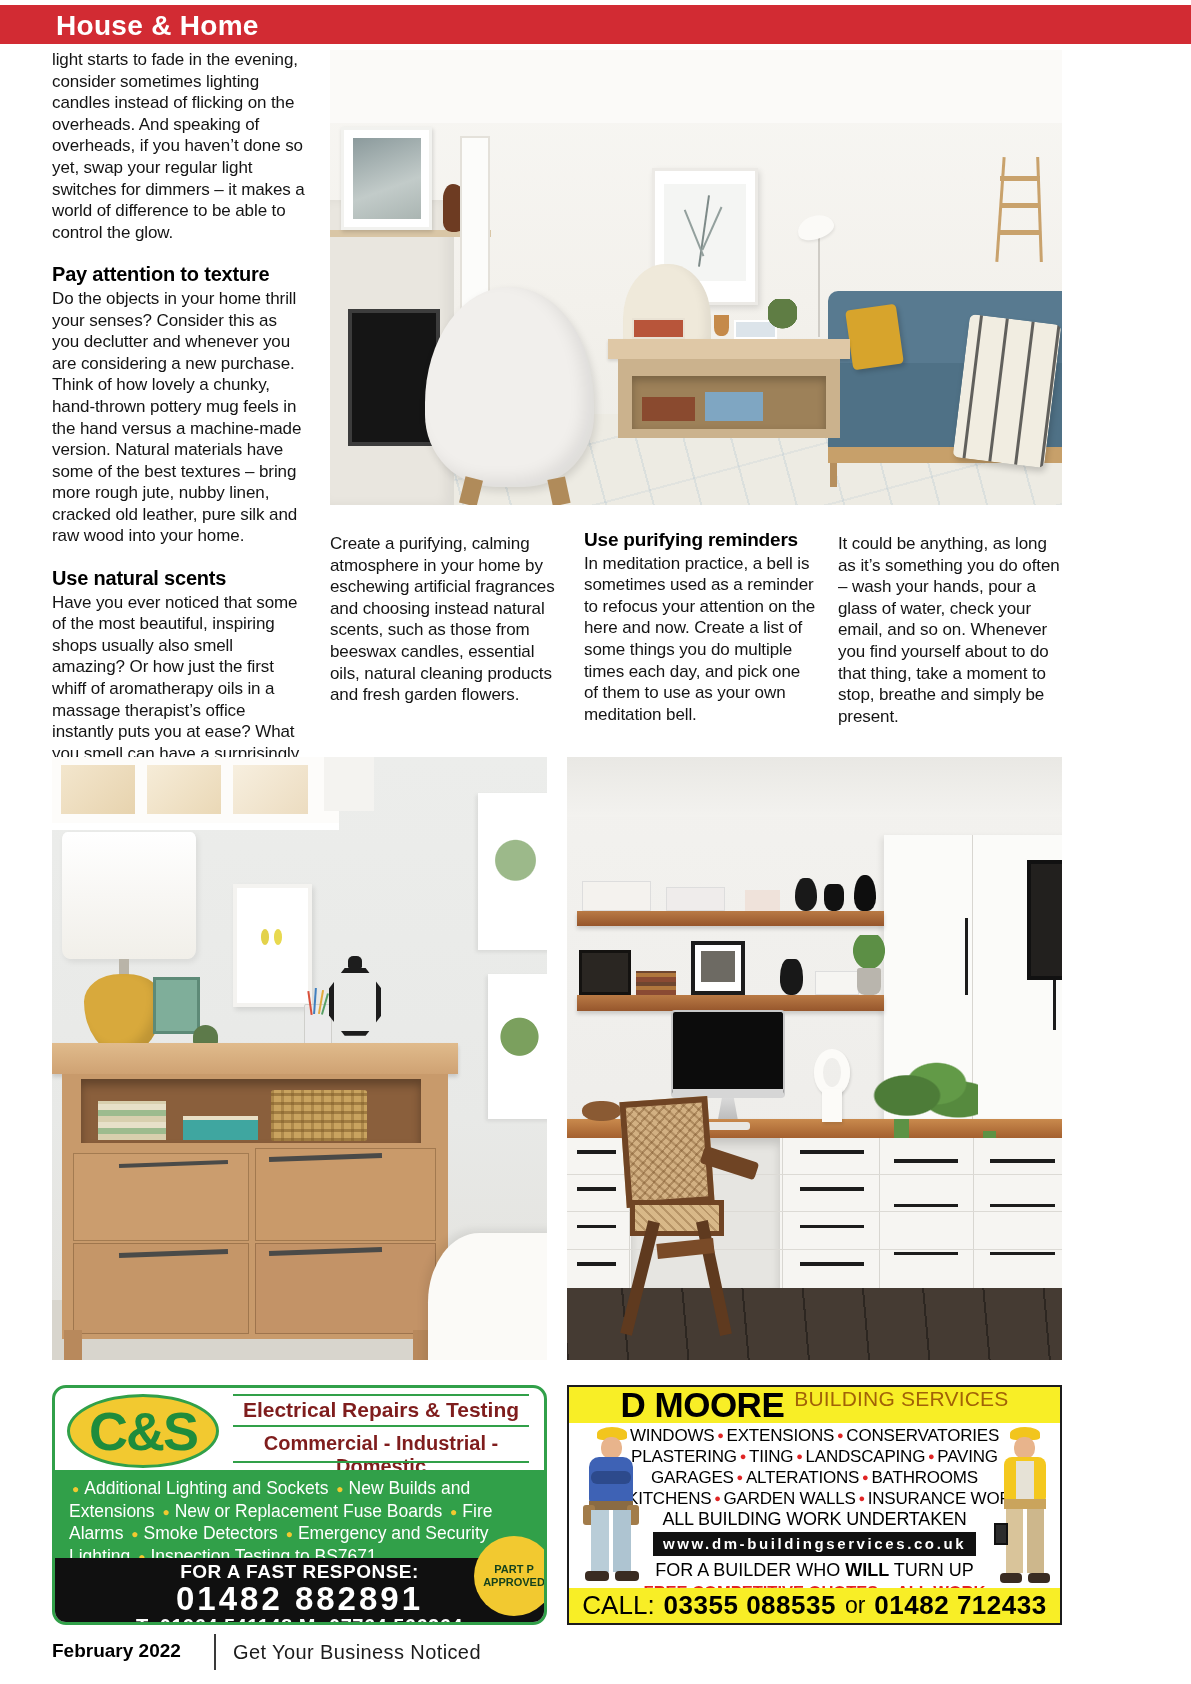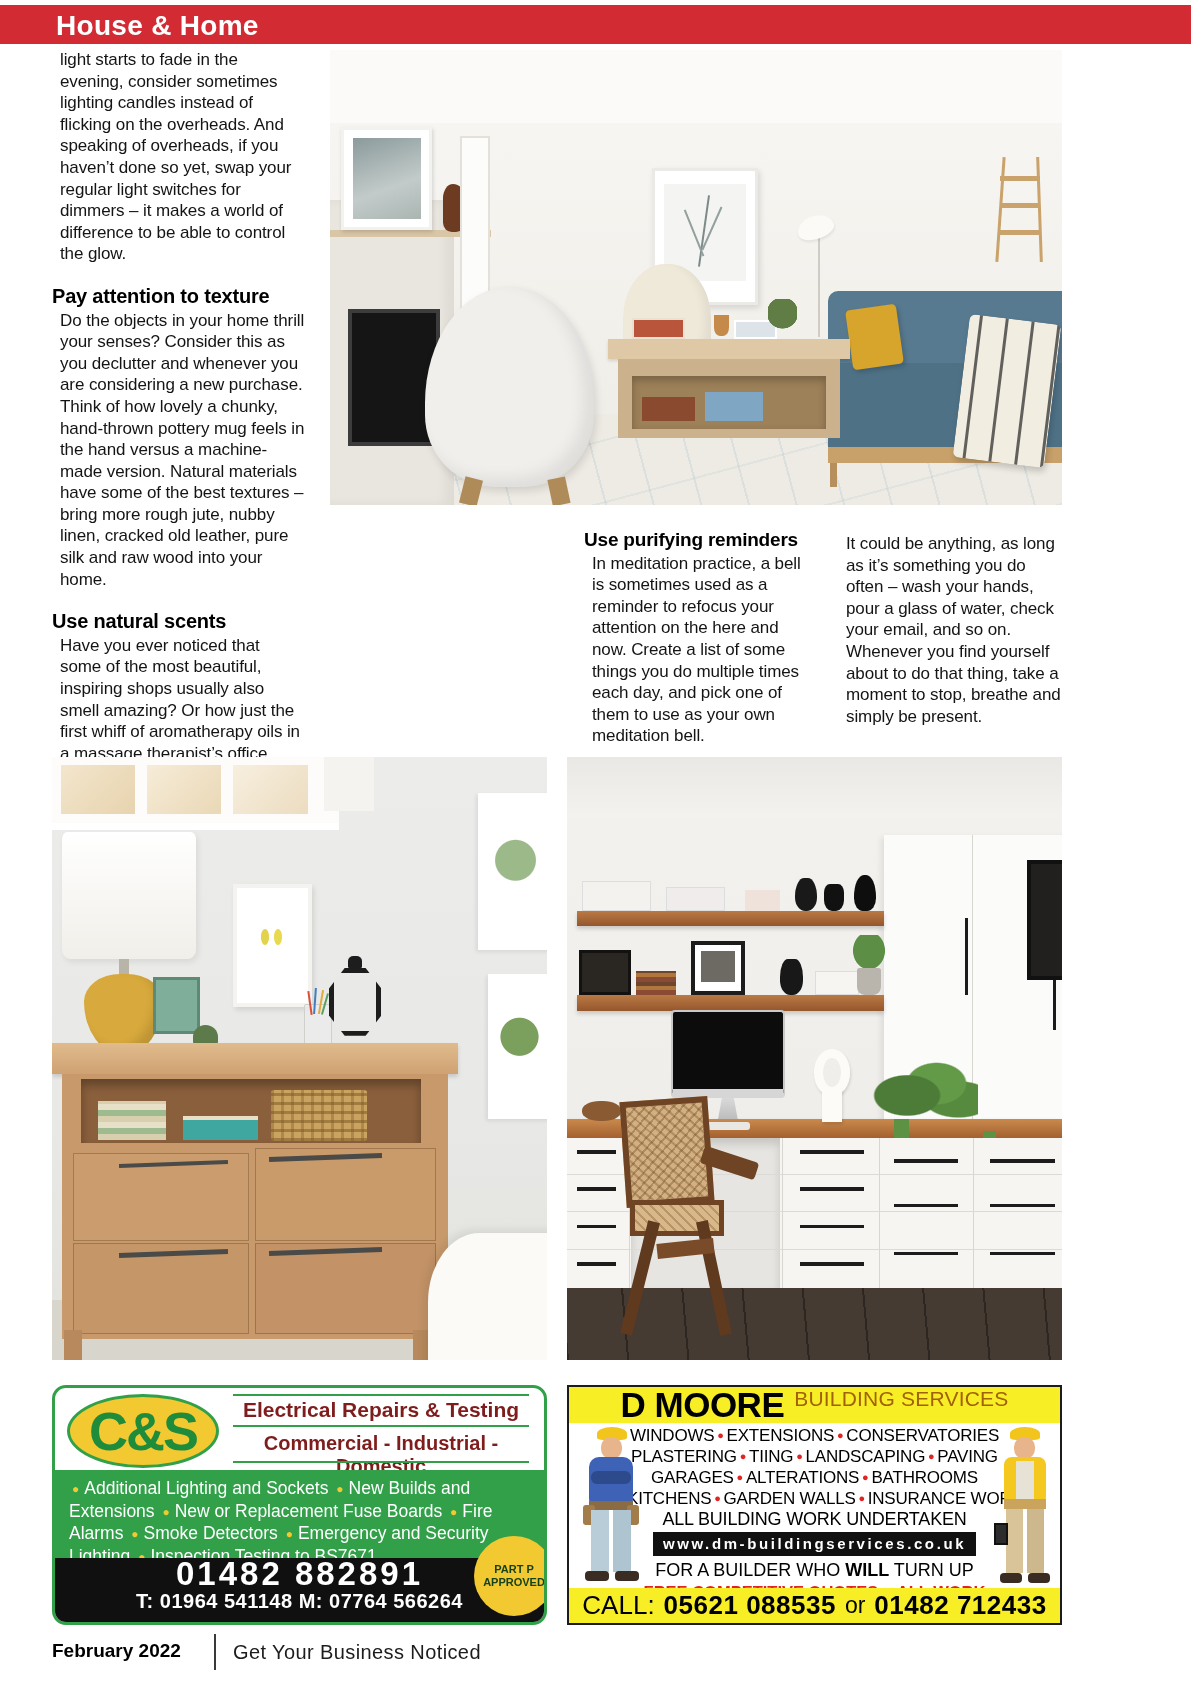--- a/index.html
+++ b/index.html
@@ -6,21 +6,21 @@
   #page{position:relative;width:1191px;height:1684px;background:#fff;margin:0 auto;
         font-family:"Liberation Sans",sans-serif;color:#1a1a1a;overflow:hidden;}
   .abs{position:absolute;}
   
   #redbar{position:absolute;left:0;top:5px;width:100%;height:39px;background:var(--red,#d22b33);}
   #redbar .title{position:absolute;left:56px;top:0;height:39px;line-height:41px;
         color:#fff;font-weight:bold;font-size:28px;letter-spacing:.3px;}
   
   .bodytxt{font-size:17px;line-height:21.6px;letter-spacing:-.1px;color:#141414;}
   .colhead{font-size:20px;font-weight:bold;letter-spacing:-.2px;color:#000;margin:0 0 2px 0;}
-  .para{margin:0 0 21px 8px;}
+  .para{margin:0 0 21px 0;}
   
   .photo{position:absolute;overflow:hidden;background:#f2f1ee;}
   
   #cs-ad{position:absolute;left:52px;top:1385px;width:495px;height:240px;background:#fff;
          border:3px solid var(--cs-green,#2f9e44);border-radius:14px;overflow:hidden;box-sizing:border-box;}
   #cs-logo{position:absolute;left:12px;top:6px;width:152px;height:74px;border-radius:50%;
          background:var(--cs-yellow,#f2c930);border:3px solid var(--cs-green,#2f9e44);
          display:flex;align-items:center;justify-content:center;
          color:#1f8c3c;font-weight:bold;font-size:54px;letter-spacing:-2px;box-sizing:border-box;}
   .cs-rule{position:absolute;left:178px;width:296px;height:2px;background:var(--cs-green,#2f9e44);}
@@ -123,20 +123,23 @@
       <div class="abs" style="left:10%;top:-16%;width:22%;height:16%;background:#b8553a;border:2px solid #e9e2d4;box-sizing:border-box;"></div>
       <div class="abs" style="left:52%;top:-14%;width:18%;height:14%;background:#dce4ea;border:2px solid #fff;box-sizing:border-box;"></div>
       <div class="abs" style="left:44%;top:-18%;width:6%;height:16%;background:#c58a4a;border-radius:0 0 40% 40%;"></div>
       <div class="abs" style="left:66%;top:-30%;width:12%;height:26%;background:radial-gradient(circle at 50% 40%,#5f7d44 0 60%,transparent 62%);"></div>
     </div>
     <div class="abs" style="left:13%;top:52%;width:23%;height:44%;background:#f1efec;border-radius:50% 50% 42% 42%/58% 58% 36% 36%;box-shadow:inset -10px -8px 16px rgba(0,0,0,.08),2px 4px 8px rgba(0,0,0,.12);"></div>
     <div class="abs" style="left:18%;top:94%;width:2.4%;height:6%;background:#b08b5a;transform:rotate(14deg);"></div>
     <div class="abs" style="left:30%;top:94%;width:2.4%;height:6%;background:#b08b5a;transform:rotate(-12deg);"></div>
   </div>
 
+  <div class="abs bodytxt" style="left:330px;top:533px;width:232px;">
+    <p class="para">Create a purifying, calming atmosphere in your home by eschewing artificial fragrances and choosing instead natural scents, such as those from beeswax candles, essential oils, natural cleaning products and fresh garden flowers.</p>
+  </div>
   <div class="abs bodytxt" style="left:584px;top:529px;width:233px;">
     <h3 class="colhead" style="font-size:19px;">Use purifying reminders</h3>
     <p class="para">In meditation practice, a bell is sometimes used as a reminder to refocus your attention on the here and now. Create a list of some things you do multiple times each day, and pick one of them to use as your own meditation bell.</p>
   </div>
   <div class="abs bodytxt" style="left:838px;top:533px;width:226px;">
     <p class="para">It could be anything, as long as it’s something you do often – wash your hands, pour a glass of water, check your email, and so on. Whenever you find yourself about to do that thing, take a moment to stop, breathe and simply be present.</p>
   </div>
 
   <div class="photo" style="left:52px;top:757px;width:495px;height:603px;background:linear-gradient(#ecedeb 0%,#e8e9e7 60%,#e2e1dc 100%);">
     <div class="abs" style="left:0;top:0;width:58%;height:11%;background:#fdfcfa;border-bottom:7px solid #fff;">
@@ -271,20 +274,21 @@
 
   <div id="cs-ad">
     <div id="cs-logo">C&amp;S</div>
     <div class="cs-rule" style="top:6px;"></div>
     <div class="cs-tag" style="top:10px;font-size:21px;">Electrical Repairs &amp; Testing</div>
     <div class="cs-rule" style="top:37px;"></div>
     <div class="cs-tag" style="top:44px;font-size:20px;">Commercial - Industrial - Domestic</div>
     <div class="cs-rule" style="top:73px;"></div>
     <div id="cs-band"><span class="cs-bullet">●</span><span>Additional Lighting and Sockets </span><span class="cs-bullet">●</span><span>New Builds and Extensions </span><span class="cs-bullet">●</span><span>New or Replacement Fuse Boards </span><span class="cs-bullet">●</span><span>Fire Alarms </span><span class="cs-bullet">●</span><span>Smoke Detectors </span><span class="cs-bullet">●</span><span>Emergency and Security Lighting </span><span class="cs-bullet">●</span><span>Inspection Testing to BS7671 </span></div>
     <div id="cs-black">
+      <div class="l1">FOR A FAST RESPONSE:</div>
       <div class="l2">01482 882891</div>
       <div class="l3">T: 01964 541148  M: 07764 566264</div>
     </div>
     <div id="cs-badge">
       <div>PART P</div>
       <div>APPROVED</div>
     </div>
   </div>
 
   <div id="dm-ad">
@@ -328,21 +332,21 @@
       <div class="abs" style="left:22px;top:34px;width:18px;height:38px;background:#e6e2d6;"></div>
       <div class="abs" style="left:10px;top:72px;width:42px;height:10px;background:#caa45c;"></div>
       <div class="abs" style="left:12px;top:82px;width:17px;height:64px;background:#d9c49a;"></div>
       <div class="abs" style="left:33px;top:82px;width:17px;height:64px;background:#cdb78c;"></div>
       <div class="abs" style="left:0;top:96px;width:14px;height:22px;background:#2c2c2c;border:2px solid #111;box-sizing:border-box;"></div>
       <div class="abs" style="left:6px;top:146px;width:22px;height:10px;background:#3a2c22;border-radius:4px;"></div>
       <div class="abs" style="left:34px;top:146px;width:22px;height:10px;background:#3a2c22;border-radius:4px;"></div>
     </div>
     <div id="dm-call">
       <span class="pre">CALL:</span>
-      <span class="num">05621 088535</span>
+      <span class="num">03355 088535</span>
       <span class="or">or</span>
       <span class="num">01482 712433</span>
     </div>
   </div>
 
   <div id="footer-date">February 2022</div>
   <div id="footer-div"></div>
   <div id="footer-tag">Get Your Business Noticed</div>
 
 </div>

